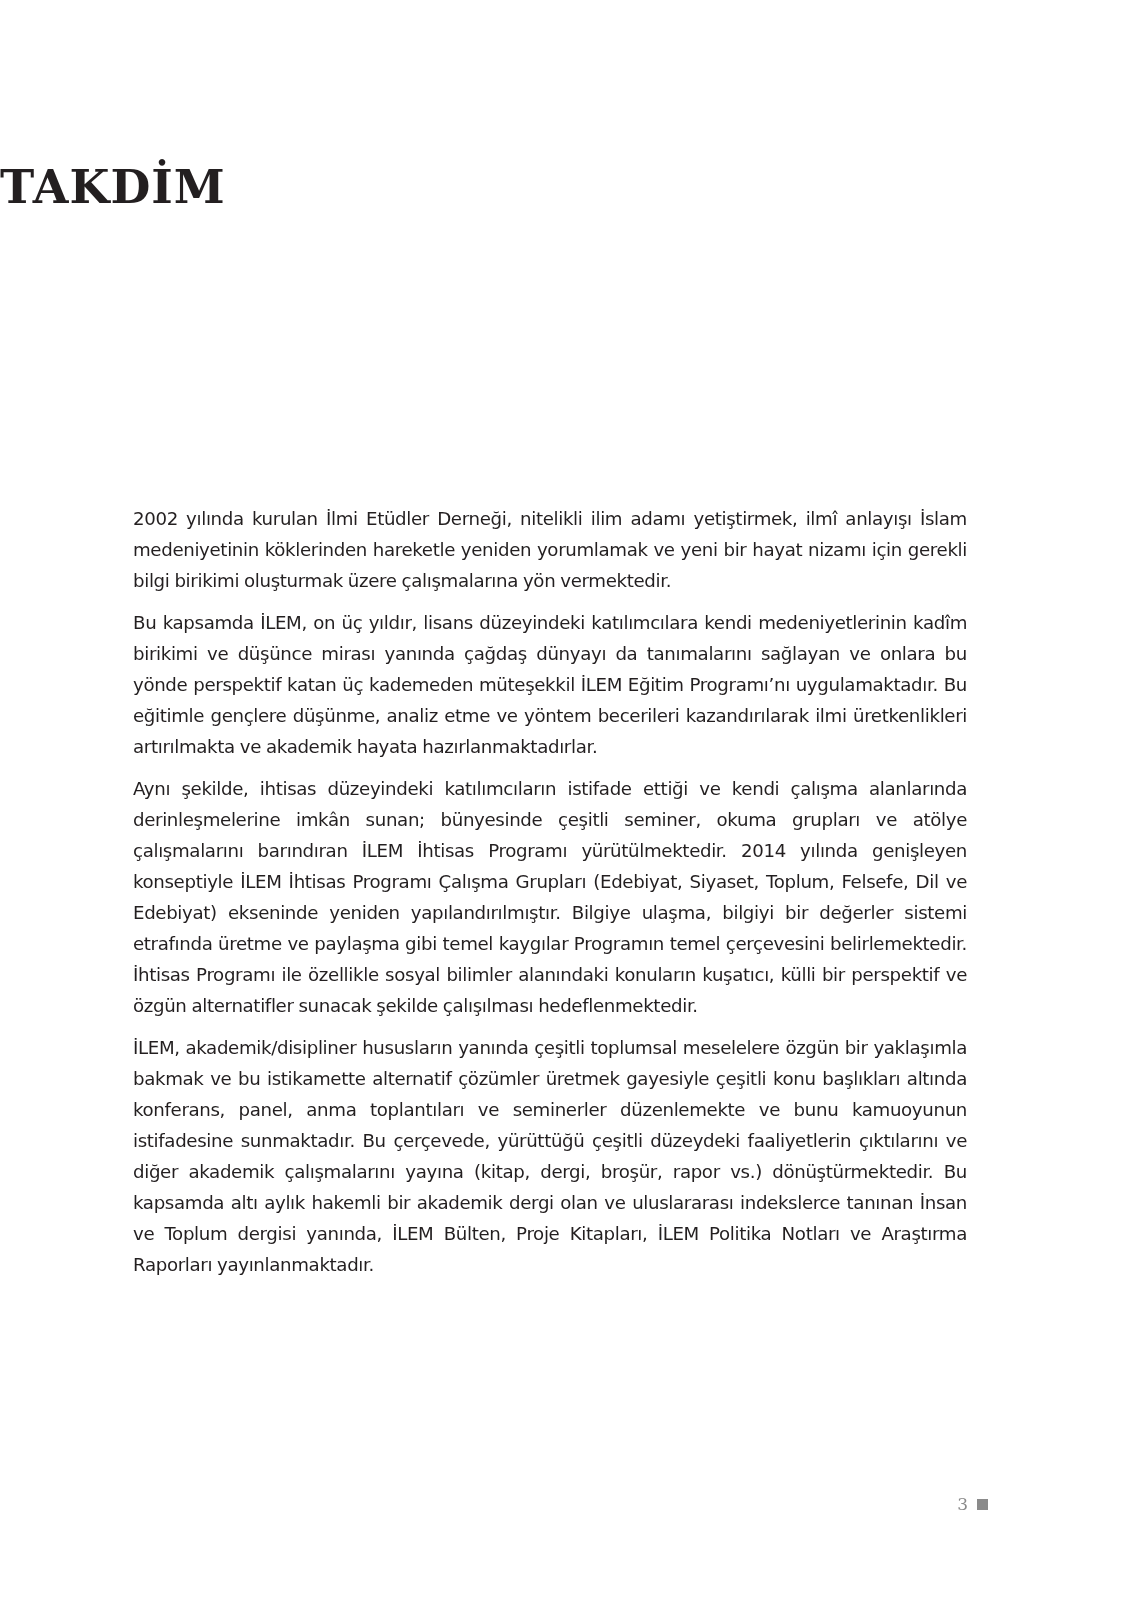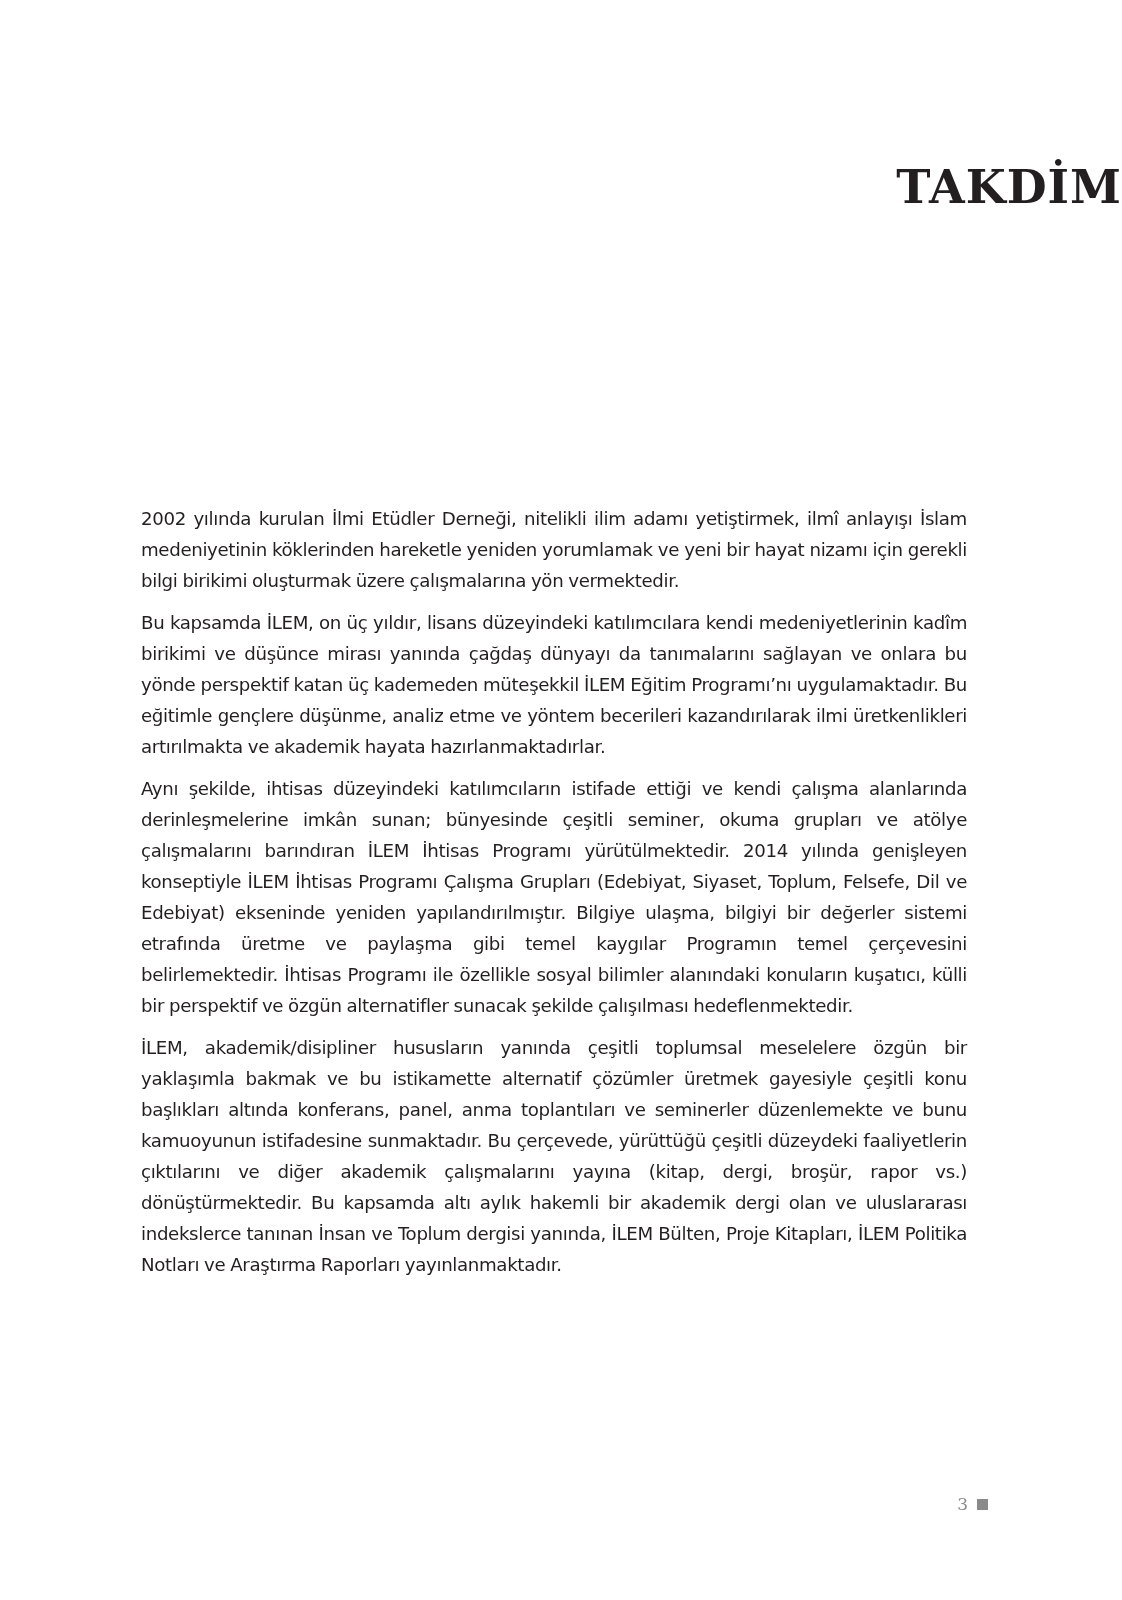--- a/index.html
+++ b/index.html
@@ -2,38 +2,38 @@
 <html><head>
   <meta charset="utf-8">
   <style>
     html, body { margin: 0; padding: 0; background: #ffffff; }
     body {
       width: 1122px; height: 1600px; position: relative; overflow: hidden;
       color: #231f20;
     }
     .title {
       position: absolute; left: 0; right: 0; top: 160px;
-      text-align: right;
+      text-align: left;
       font-family: "DejaVu Serif", serif;
       font-weight: bold;
       font-size: 46px;
       letter-spacing: 1px;
       color: #231f20;
       margin: 0;
     }
     .content {
       position: absolute; left: 133px; top: 503px; width: 834px;
       font-family: "DejaVu Sans", sans-serif;
       font-size: 18.2px;
       line-height: 31px;
       color: #231f20;
       text-align: justify;
       hyphens: auto;
     }
-    .content p { margin: 0 0 11px 8px; letter-spacing: -0.35px; word-spacing: -0.5px; }
+    .content p { margin: 0 0 11px 0; letter-spacing: -0.35px; word-spacing: -0.5px; }
     .footer {
       position: absolute; right: 134px; top: 1494px;
       display: flex; align-items: center; gap: 9px;
     }
     .page-num {
       font-family: "DejaVu Serif", serif;
       font-size: 17px; color: #8a8a8a;
     }
     .page-square {
       width: 11px; height: 11px; background: #8a8a8a; display: inline-block;

